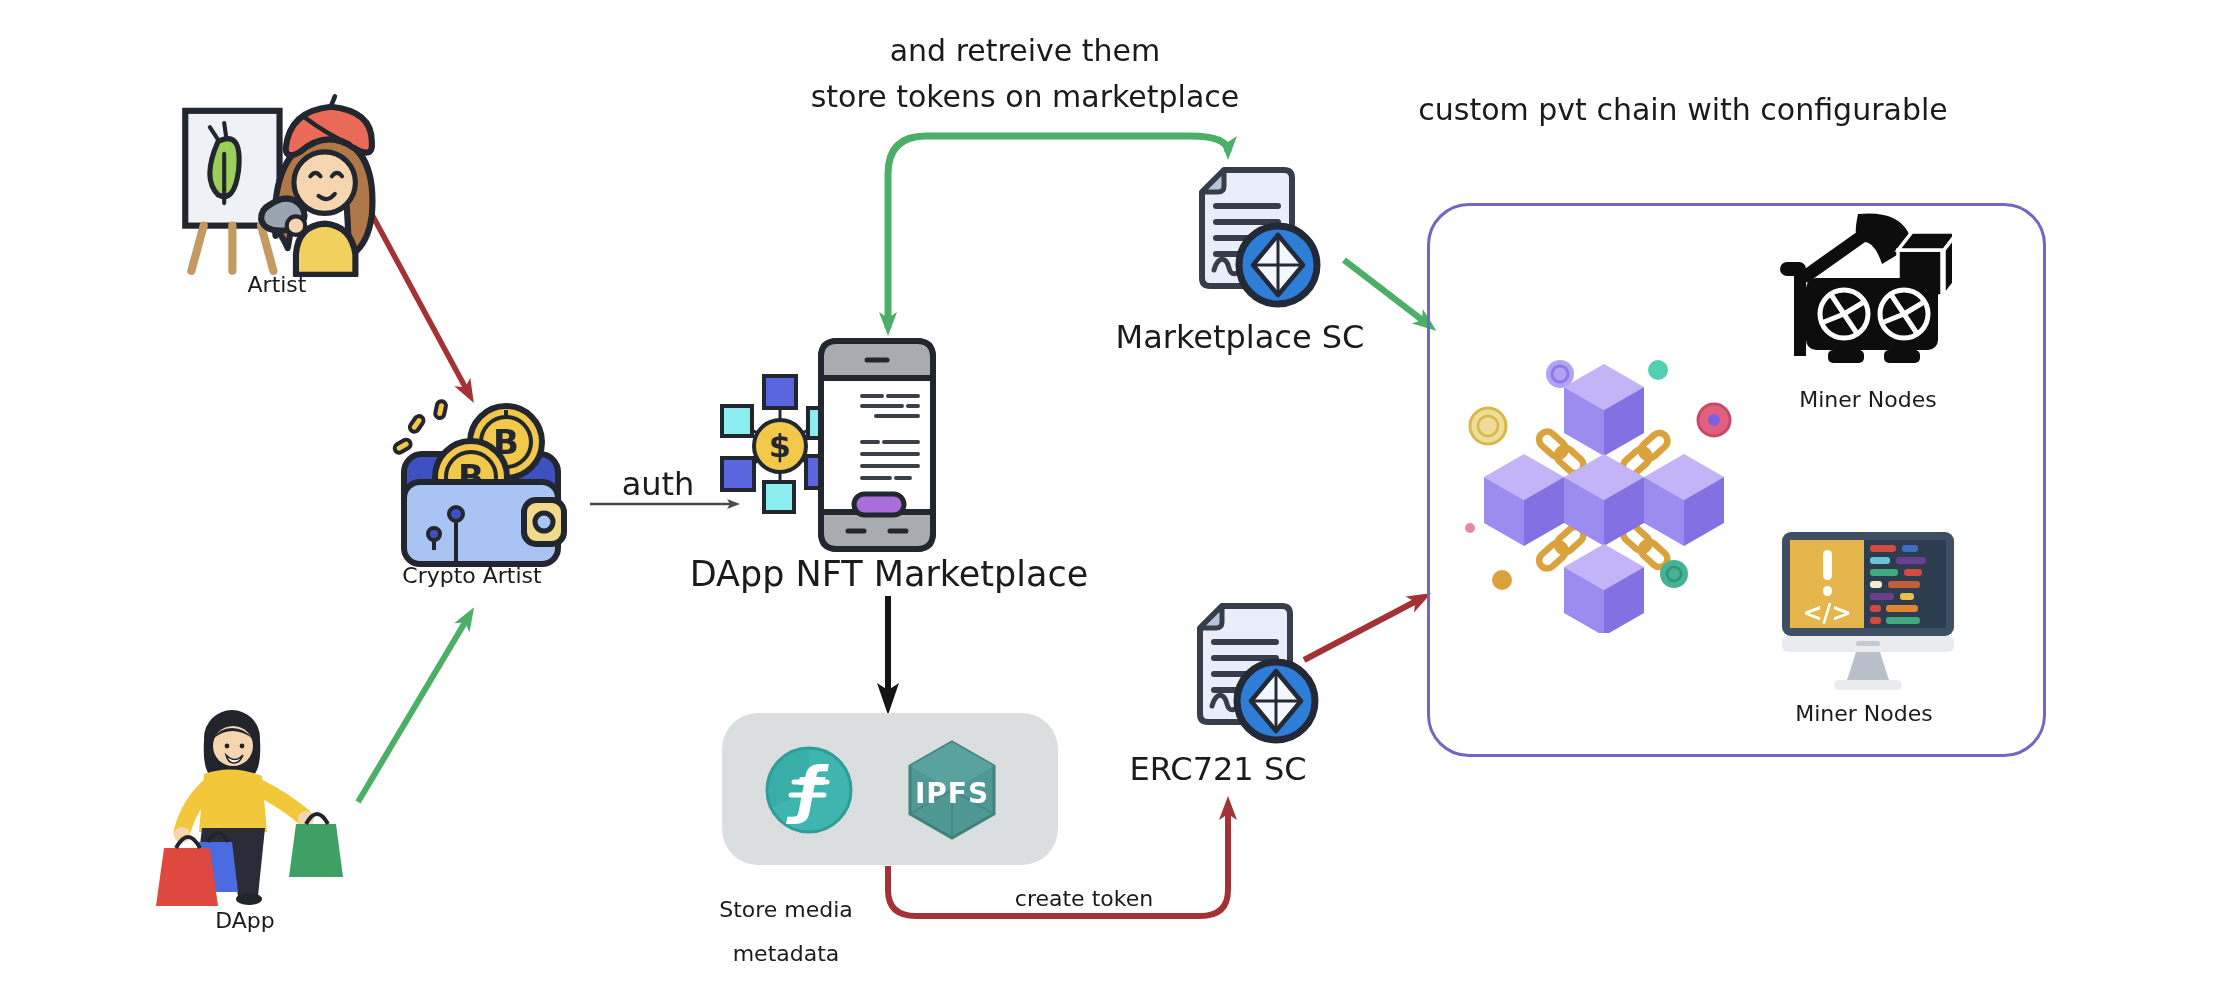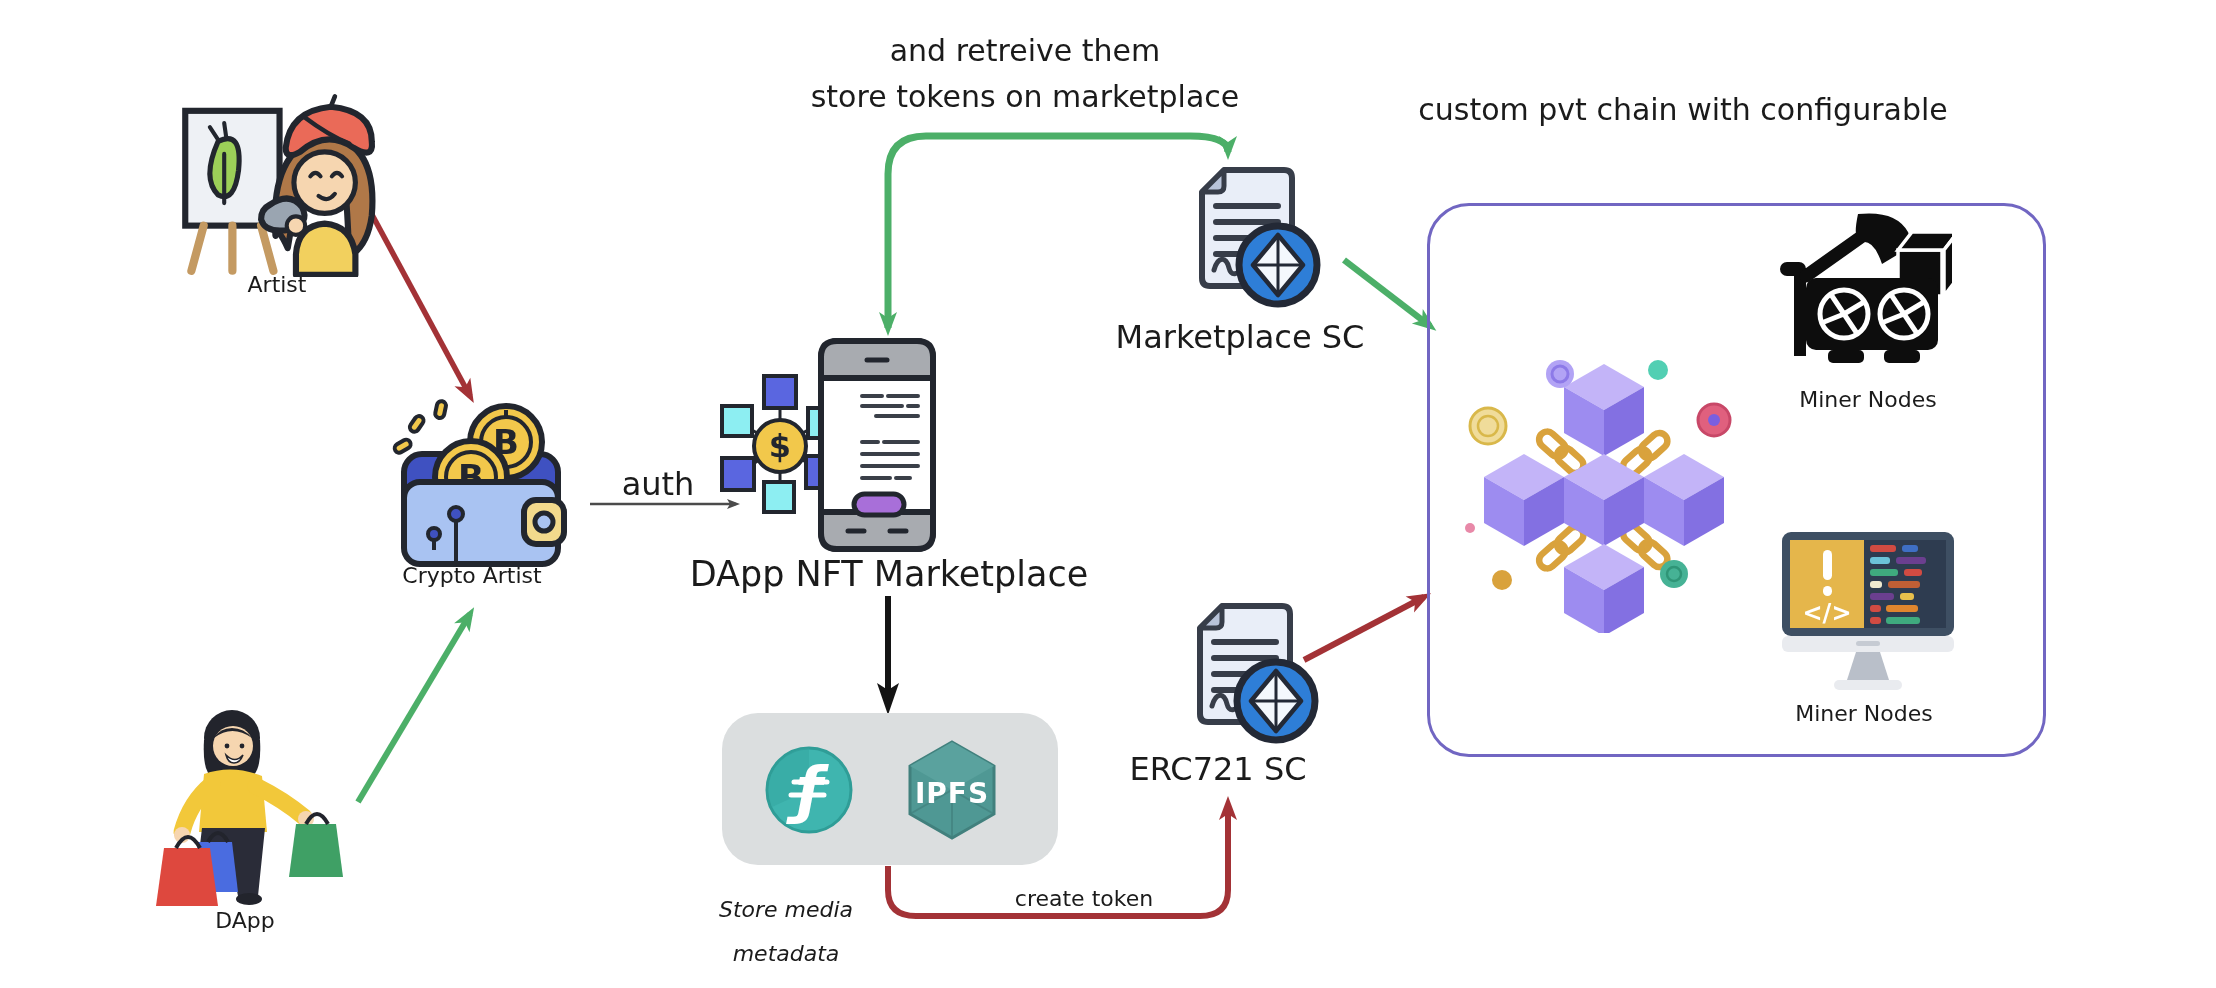--- a/index.html
+++ b/index.html
@@ -94,21 +94,21 @@
 
 <div class="lbl n31" style="left:277px;top:272px;">Artist</div>
 <div class="lbl n31" style="left:472px;top:563px;">Crypto Artist</div>
 <div class="lbl n32" style="left:658px;top:465px;">auth</div>
 <div class="lbl n33" style="left:889px;top:554px;">DApp NFT Marketplace</div>
 <div class="lbl n32" style="left:1240px;top:318px;">Marketplace SC</div>
 <div class="lbl n32" style="left:1218px;top:750px;">ERC721 SC</div>
 <div class="lbl n31" style="left:1868px;top:387px;">Miner Nodes</div>
 <div class="lbl n31" style="left:1864px;top:701px;">Miner Nodes</div>
 <div class="lbl n31" style="left:245px;top:908px;">DApp</div>
-<div class="lbl n31" style="left:786px;top:888px;line-height:44px;font-style:italic;">
+<div class="lbl n31" style="left:786px;top:888px;line-height:44px;">
   <div>Store media</div>
   <div>metadata</div>
 </div>
 <div class="lbl n31" style="left:1084px;top:870px;margin-top:16px;">create token</div>
 
 <svg class="abs" style="left:175px;top:82px;" width="205" height="195" viewBox="0 0 200 190">
   <rect x="10" y="28" width="92" height="112" fill="#eef1f5" stroke="#22262e" stroke-width="6"></rect>
   <path d="M42,58 Q66,46 62,86 Q58,118 42,110 Q26,94 42,58 Z" fill="#9ccf58" stroke="#22262e" stroke-width="5"></path>
   <path d="M48,118 V70 M42,56 L34,44 M50,54 L48,40" stroke="#22262e" stroke-width="4" fill="none" stroke-linecap="round"></path>
   <path d="M28,140 L16,184 M84,140 L96,184 M56,140 V184" stroke="#c49a62" stroke-width="8" stroke-linecap="round"></path>

